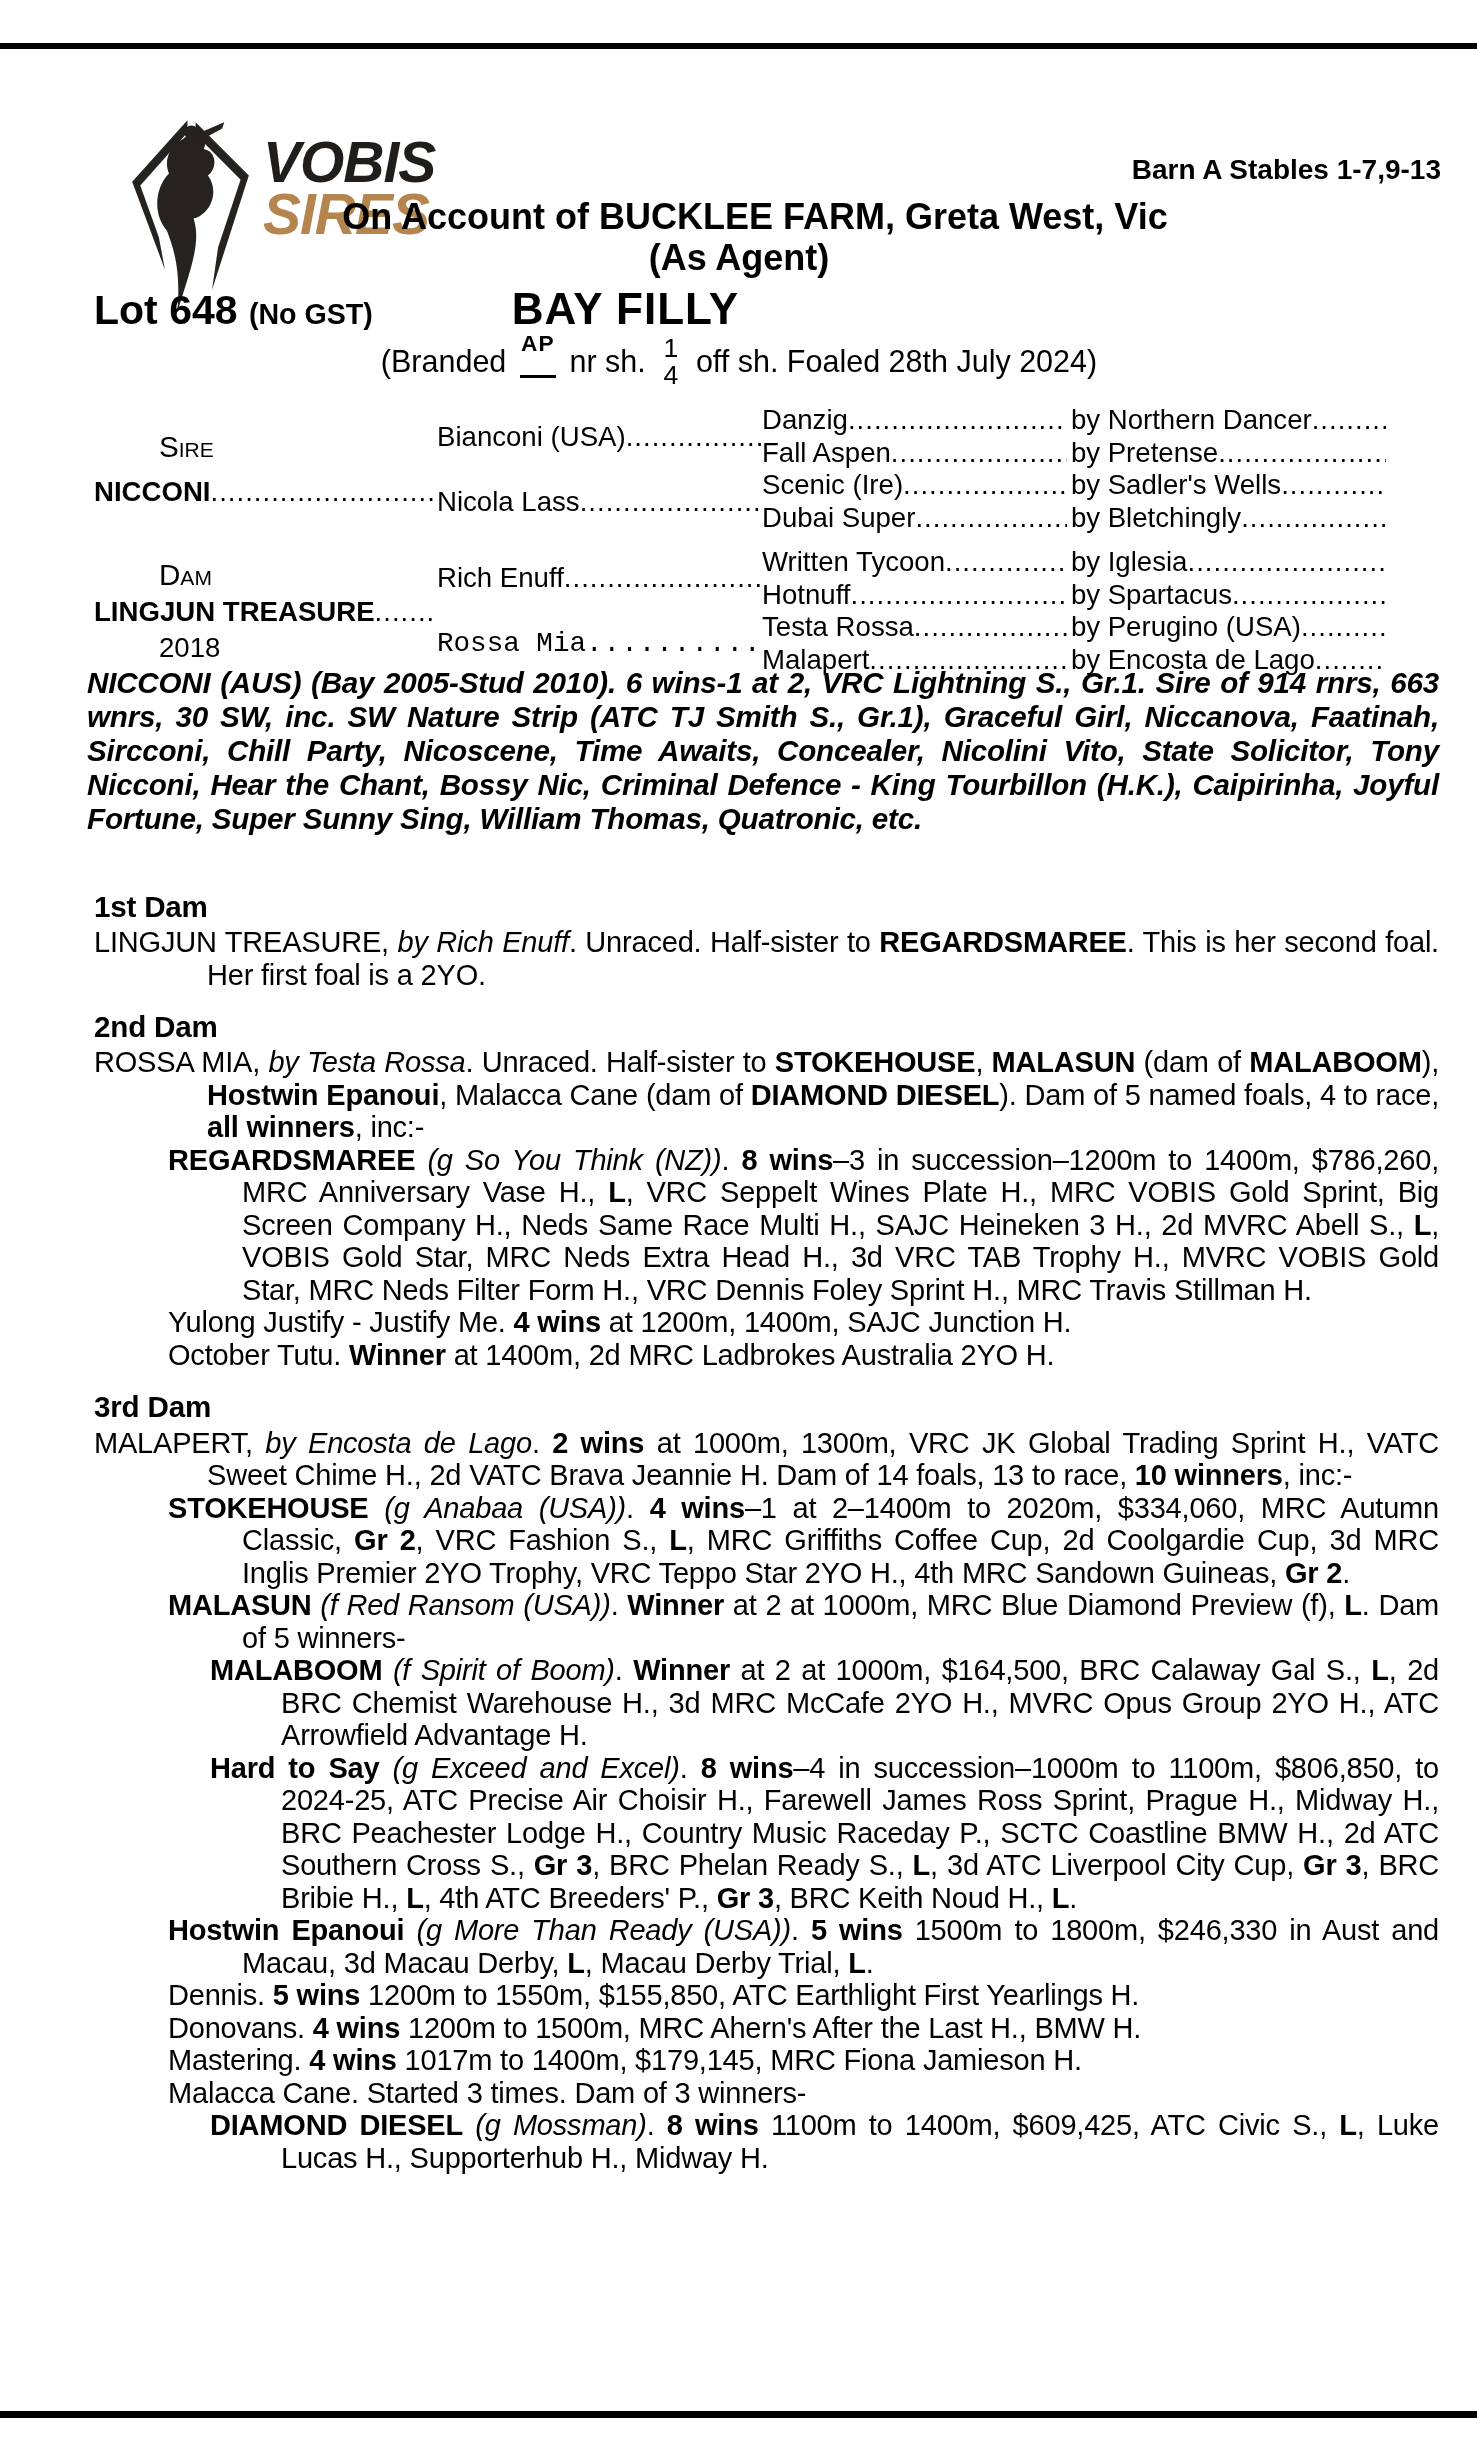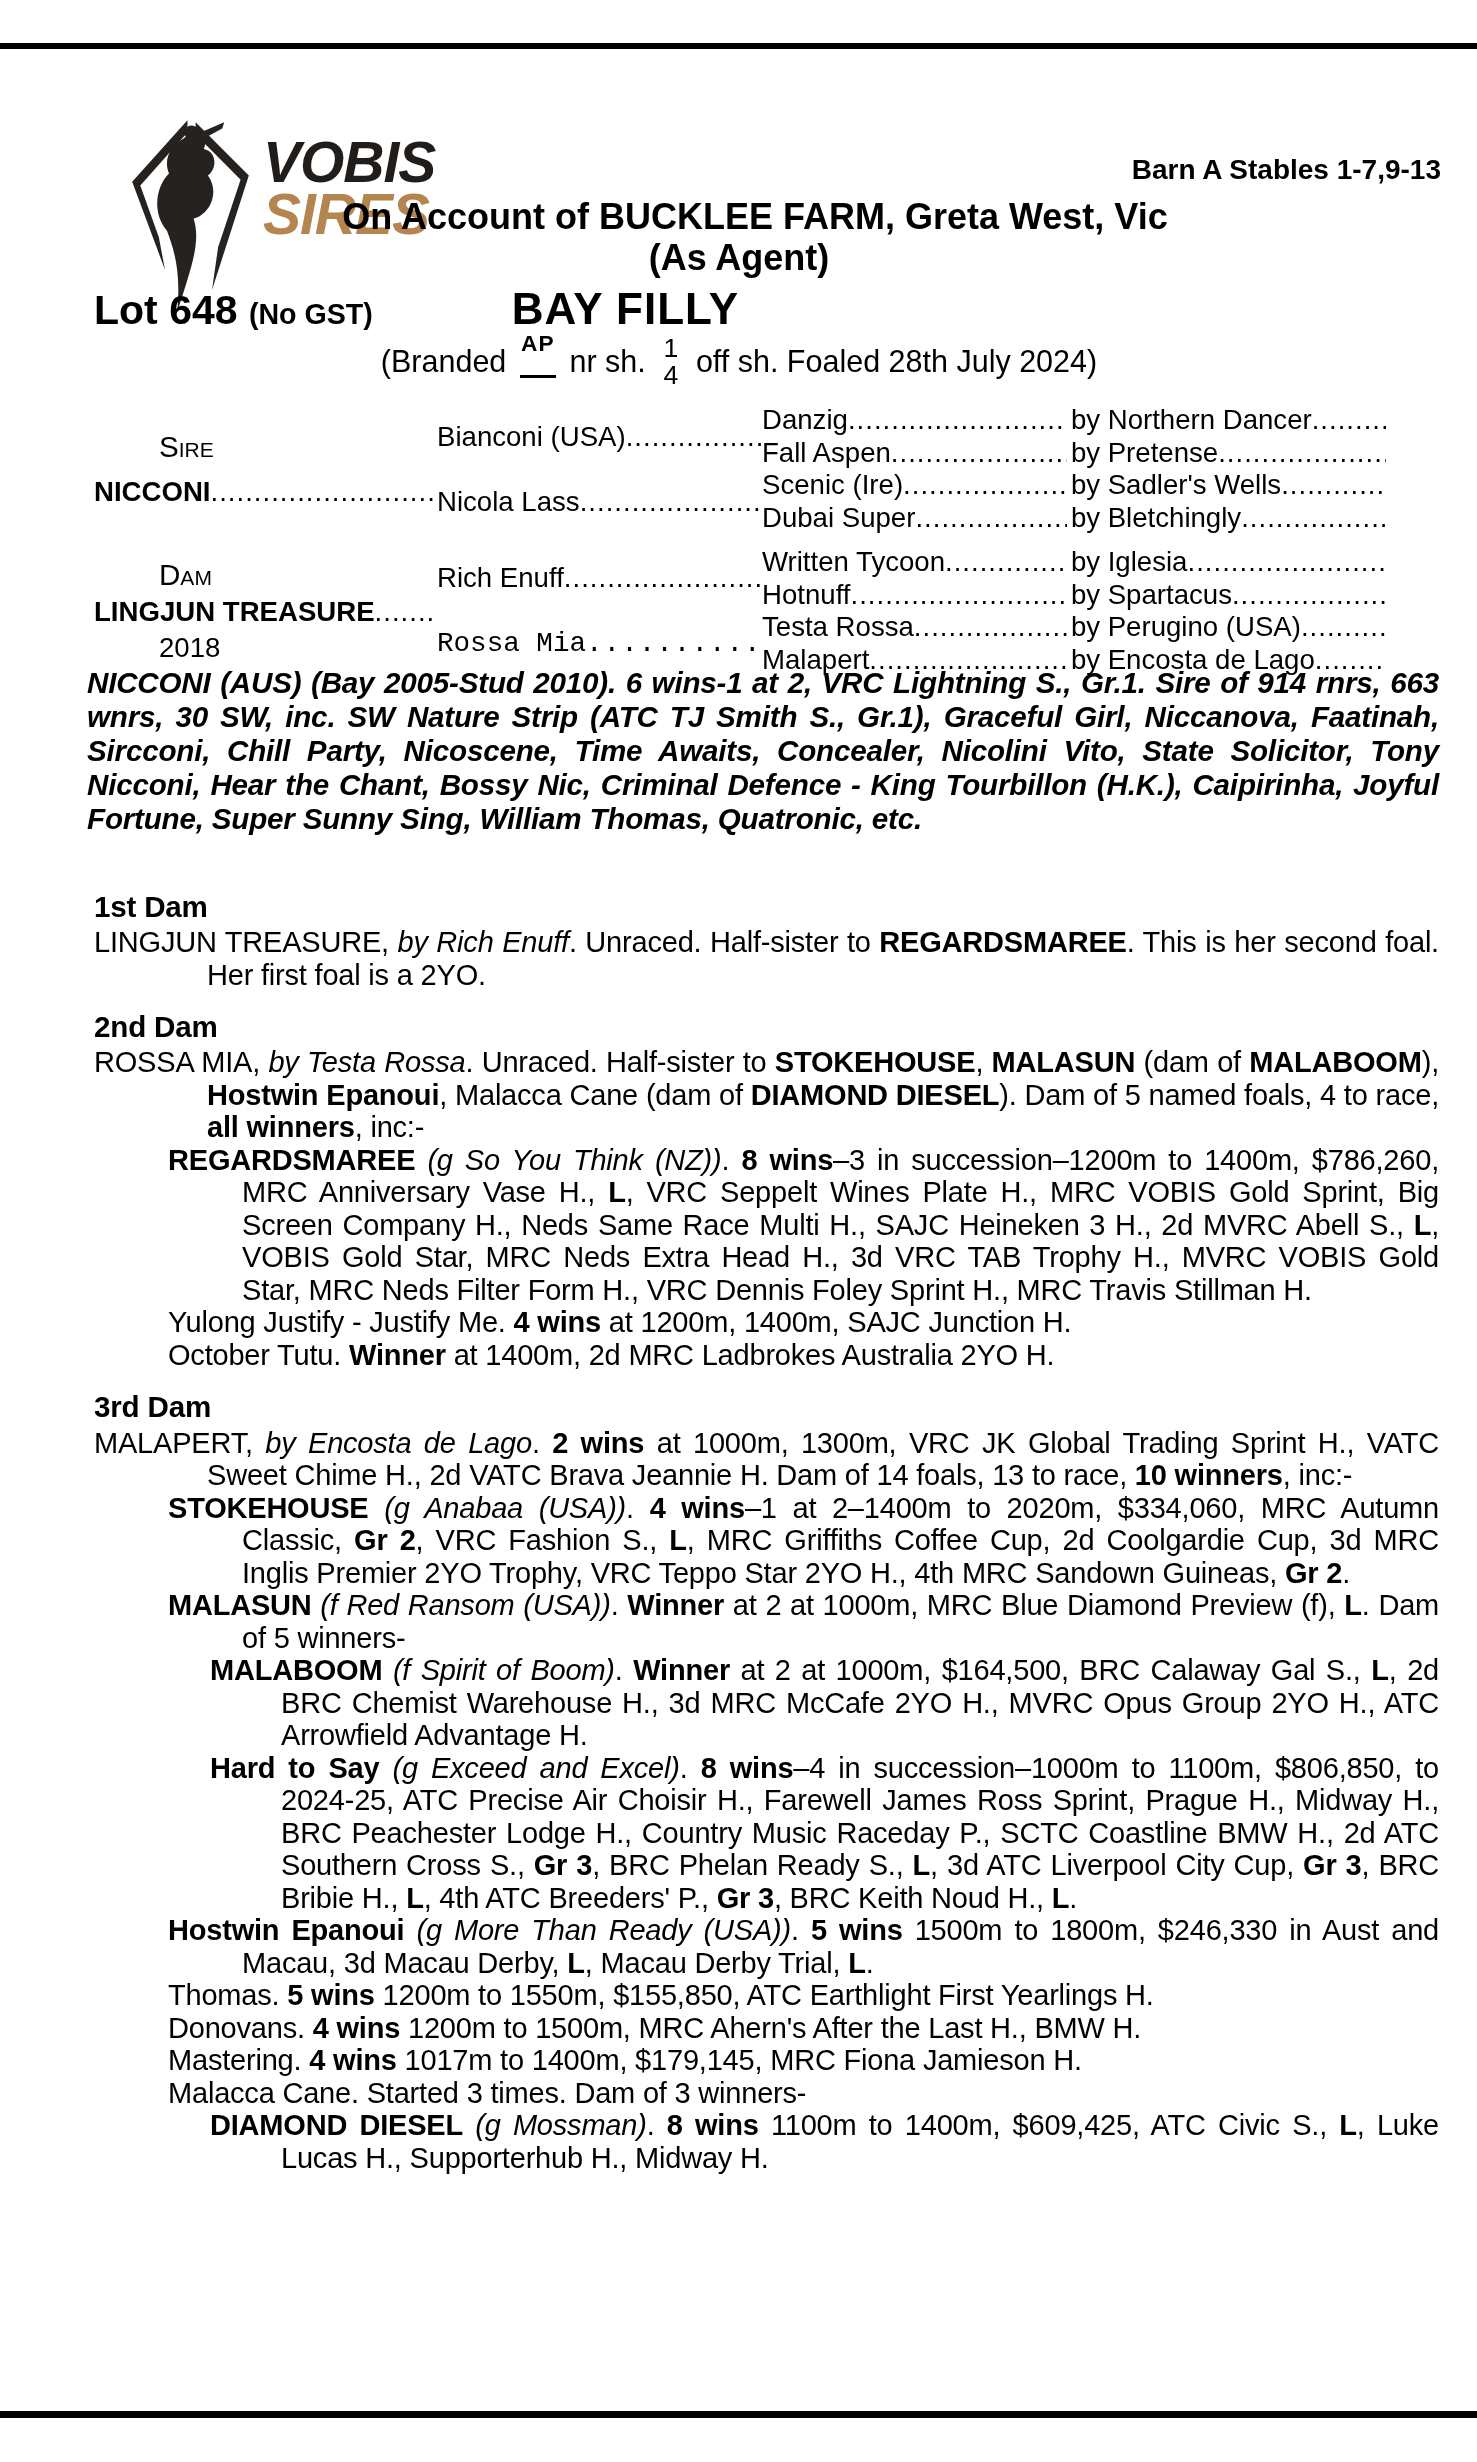--- a/index.html
+++ b/index.html
@@ -274,21 +274,21 @@
       <div class="para p-l2"><span class="seg-b ">REGARDSMAREE</span><span class=""> </span><span class="seg-i">(g So You Think (NZ))</span><span class="">. </span><span class="seg-b ">8 wins</span><span class="">–3 in succession–1200m to 1400m, $786,260, MRC Anniversary Vase H., </span><span class="seg-b ">L</span><span class="">, VRC Seppelt Wines Plate H., MRC VOBIS Gold Sprint, Big Screen Company H., Neds Same Race Multi H., SAJC Heineken 3 H., 2d MVRC Abell S., </span><span class="seg-b ">L</span><span class="">, VOBIS Gold Star, MRC Neds Extra Head H., 3d VRC TAB Trophy H., MVRC VOBIS Gold Star, MRC Neds Filter Form H., VRC Dennis Foley Sprint H., MRC Travis Stillman H.</span></div>
       <div class="para p-l2"><span class="">Yulong Justify - Justify Me. </span><span class="seg-b ">4 wins</span><span class=""> at 1200m, 1400m, SAJC Junction H.</span></div>
       <div class="para p-l2"><span class="">October Tutu. </span><span class="seg-b ">Winner</span><span class=""> at 1400m, 2d MRC Ladbrokes Australia 2YO H.</span></div>
       <div class="sec-heading">3rd Dam</div>
       <div class="para p-dam"><span class="">MALAPERT, </span><span class="seg-i">by Encosta de Lago</span><span class="">. </span><span class="seg-b ">2 wins</span><span class=""> at 1000m, 1300m, VRC JK Global Trading Sprint H., VATC Sweet Chime H., 2d VATC Brava Jeannie H. Dam of 14 foals, 13 to race, </span><span class="seg-b ">10 winners</span><span class="">, inc:-</span></div>
       <div class="para p-l2"><span class="seg-b ">STOKEHOUSE</span><span class=""> </span><span class="seg-i">(g Anabaa (USA))</span><span class="">. </span><span class="seg-b ">4 wins</span><span class="">–1 at 2–1400m to 2020m, $334,060, MRC Autumn Classic, </span><span class="seg-b ">Gr 2</span><span class="">, VRC Fashion S., </span><span class="seg-b ">L</span><span class="">, MRC Griffiths Coffee Cup, 2d Coolgardie Cup, 3d MRC Inglis Premier 2YO Trophy, VRC Teppo Star 2YO H., 4th MRC Sandown Guineas, </span><span class="seg-b ">Gr 2</span><span class="">.</span></div>
       <div class="para p-l2"><span class="seg-b ">MALASUN</span><span class=""> </span><span class="seg-i">(f Red Ransom (USA))</span><span class="">. </span><span class="seg-b ">Winner</span><span class=""> at 2 at 1000m, MRC Blue Diamond Preview (f), </span><span class="seg-b ">L</span><span class="">. Dam of 5 winners-</span></div>
       <div class="para p-l3"><span class="seg-b ">MALABOOM</span><span class=""> </span><span class="seg-i">(f Spirit of Boom)</span><span class="">. </span><span class="seg-b ">Winner</span><span class=""> at 2 at 1000m, $164,500, BRC Calaway Gal S., </span><span class="seg-b ">L</span><span class="">, 2d BRC Chemist Warehouse H., 3d MRC McCafe 2YO H., MVRC Opus Group 2YO H., ATC Arrowfield Advantage H.</span></div>
       <div class="para p-l3"><span class="seg-b ">Hard to Say</span><span class=""> </span><span class="seg-i">(g Exceed and Excel)</span><span class="">. </span><span class="seg-b ">8 wins</span><span class="">–4 in succession–1000m to 1100m, $806,850, to 2024-25, ATC Precise Air Choisir H., Farewell James Ross Sprint, Prague H., Midway H., BRC Peachester Lodge H., Country Music Raceday P., SCTC Coastline BMW H., 2d ATC Southern Cross S., </span><span class="seg-b ">Gr 3</span><span class="">, BRC Phelan Ready S., </span><span class="seg-b ">L</span><span class="">, 3d ATC Liverpool City Cup, </span><span class="seg-b ">Gr 3</span><span class="">, BRC Bribie H., </span><span class="seg-b ">L</span><span class="">, 4th ATC Breeders' P., </span><span class="seg-b ">Gr 3</span><span class="">, BRC Keith Noud H., </span><span class="seg-b ">L</span><span class="">.</span></div>
       <div class="para p-l2"><span class="seg-b ">Hostwin Epanoui</span><span class=""> </span><span class="seg-i">(g More Than Ready (USA))</span><span class="">. </span><span class="seg-b ">5 wins</span><span class=""> 1500m to 1800m, $246,330 in Aust and Macau, 3d Macau Derby, </span><span class="seg-b ">L</span><span class="">, Macau Derby Trial, </span><span class="seg-b ">L</span><span class="">.</span></div>
-      <div class="para p-l2"><span class="">Thomas. </span><span class="seg-b ">5 wins</span><span class=""> 1200m to 1550m, $155,850, ATC Earthlight First Yearlings H.</span></div>
+      <div class="para p-l2"><span class="">Dennis. </span><span class="seg-b ">5 wins</span><span class=""> 1200m to 1550m, $155,850, ATC Earthlight First Yearlings H.</span></div>
       <div class="para p-l2"><span class="">Donovans. </span><span class="seg-b ">4 wins</span><span class=""> 1200m to 1500m, MRC Ahern's After the Last H., BMW H.</span></div>
       <div class="para p-l2"><span class="">Mastering. </span><span class="seg-b ">4 wins</span><span class=""> 1017m to 1400m, $179,145, MRC Fiona Jamieson H.</span></div>
       <div class="para p-l2"><span class="">Malacca Cane. Started 3 times. Dam of 3 winners-</span></div>
       <div class="para p-l3"><span class="seg-b ">DIAMOND DIESEL</span><span class=""> </span><span class="seg-i">(g Mossman)</span><span class="">. </span><span class="seg-b ">8 wins</span><span class=""> 1100m to 1400m, $609,425, ATC Civic S., </span><span class="seg-b ">L</span><span class="">, Luke Lucas H., Supporterhub H., Midway H.</span></div>
     </div>
 
 </div>
 
 
 </body></html>

